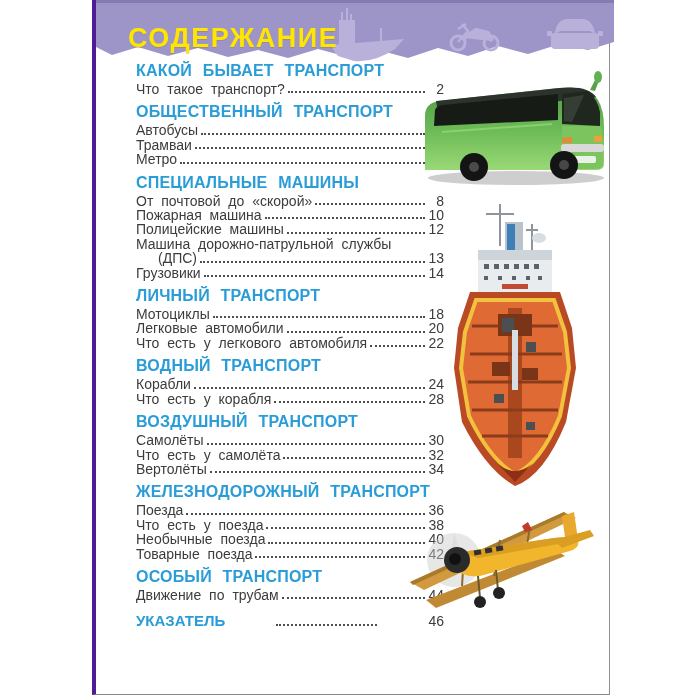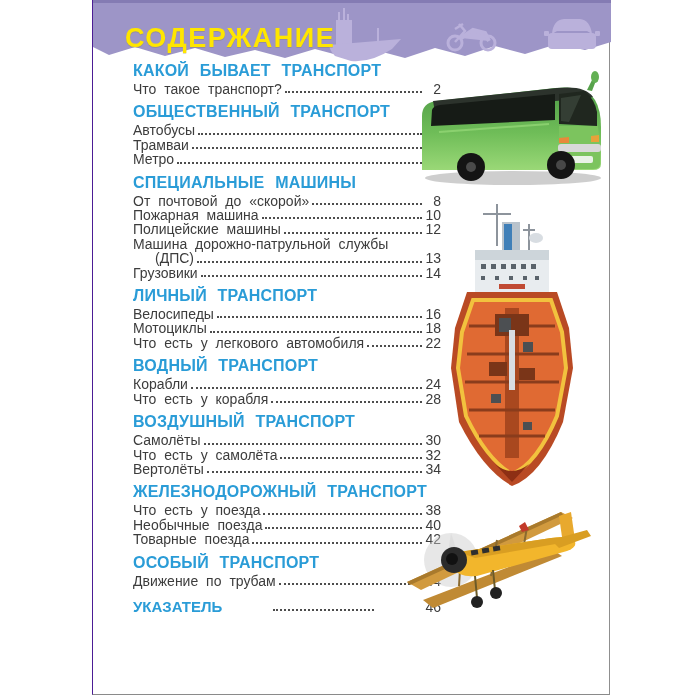--- a/index.html
+++ b/index.html
@@ -4,21 +4,21 @@
 <style>
   html,body{margin:0;padding:0;}
   body{
     width:700px;height:700px;position:relative;background:#ffffff;
     font-family:"Liberation Sans","DejaVu Sans",sans-serif;
     overflow:hidden;
   }
   .page{
     position:absolute;left:92px;top:0;width:518px;height:695px;
     background:#ffffff;box-sizing:border-box;
-    border-left:1px solid #4c1d95;border-right:1px solid #8f8f8f;border-bottom:1px solid #8a8a8a;
+    border-left:4px solid #4c1d95;border-right:1px solid #8f8f8f;border-bottom:1px solid #8a8a8a;
   }
   .band{position:absolute;left:0;top:0;width:518px;height:66px;}
   .band svg{display:block;}
   .page-title{
     position:absolute;left:32px;top:23px;
     font-size:27px;font-weight:bold;letter-spacing:1.5px;
     color:#ffe600;
     text-shadow:0 1px 0 rgba(120,110,60,0.25);
   }
   .toc{position:absolute;left:40px;top:63px;width:308px;}
@@ -137,30 +137,30 @@
         </div>
         <div class="toc-entry">
           <span class="t">Грузовики</span>
           <span class="dots"></span>
           <span class="num">14</span>
         </div>
       </div>
       <div class="toc-section">
         <div class="toc-heading">ЛИЧНЫЙ ТРАНСПОРТ</div>
         <div class="toc-entry">
-          <span class="t">Велосипеды</span>
-          <span class="dots"></span>
-          <span class="num">16</span>
-        </div>
-        <div class="toc-entry">
           <span class="t">Мотоциклы</span>
           <span class="dots"></span>
           <span class="num">18</span>
         </div>
         <div class="toc-entry">
+          <span class="t">Легковые автомобили</span>
+          <span class="dots"></span>
+          <span class="num">20</span>
+        </div>
+        <div class="toc-entry">
           <span class="t">Что есть у легкового автомобиля</span>
           <span class="dots"></span>
           <span class="num">22</span>
         </div>
       </div>
       <div class="toc-section">
         <div class="toc-heading">ВОДНЫЙ ТРАНСПОРТ</div>
         <div class="toc-entry">
           <span class="t">Корабли</span>
           <span class="dots"></span>
@@ -185,20 +185,25 @@
           <span class="num">32</span>
         </div>
         <div class="toc-entry">
           <span class="t">Вертолёты</span>
           <span class="dots"></span>
           <span class="num">34</span>
         </div>
       </div>
       <div class="toc-section">
         <div class="toc-heading">ЖЕЛЕЗНОДОРОЖНЫЙ ТРАНСПОРТ</div>
+        <div class="toc-entry">
+          <span class="t">Поезда</span>
+          <span class="dots"></span>
+          <span class="num">36</span>
+        </div>
         <div class="toc-entry">
           <span class="t">Что есть у поезда</span>
           <span class="dots"></span>
           <span class="num">38</span>
         </div>
         <div class="toc-entry">
           <span class="t">Необычные поезда</span>
           <span class="dots"></span>
           <span class="num">40</span>
         </div>

